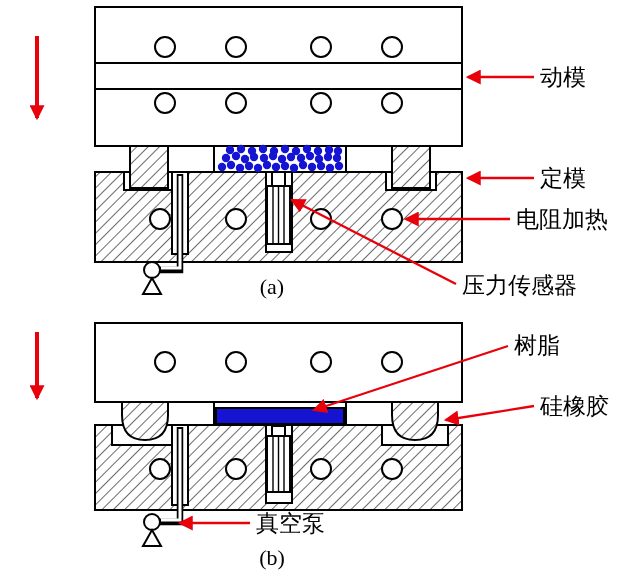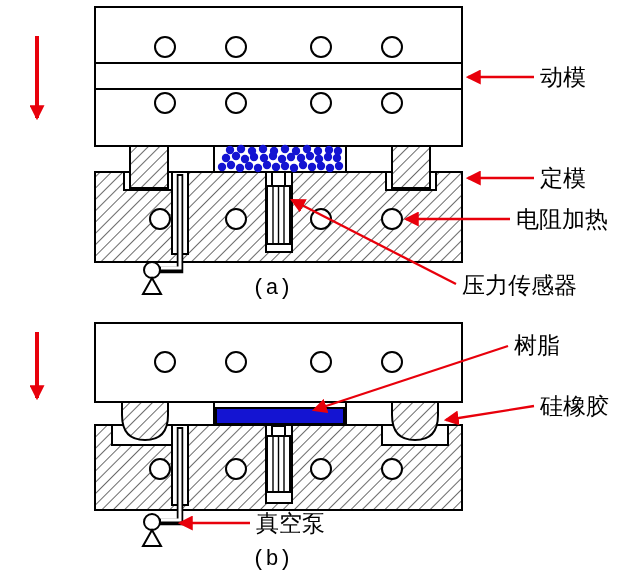--- a/index.html
+++ b/index.html
@@ -1,19 +1,19 @@
 <!DOCTYPE html>
 <html style="--diagram_line: #000000; --annotation_red: #e8000b; --resin_blue: #1414d2; --background: #ffffff;"><head>
 <meta charset="utf-8">
 <style>
   html,body{margin:0;padding:0;background:#fff;}
   .canvas{
     position:relative;width:512px;height:576px;
     background:var(--background,#ffffff);
-    font-family:Liberation Mono, monospace;
+    font-family:Liberation Serif, serif;
   }
   svg{display:block;}
   .outline{fill:#ffffff;stroke:var(--diagram_line,#000);stroke-width:2;}
   .hatched{fill:url(#hatch);stroke:var(--diagram_line,#000);stroke-width:2;}
   .hole{fill:#ffffff;stroke:var(--diagram_line,#000);stroke-width:2;}
   .thinline{stroke:var(--diagram_line,#000);stroke-width:2;fill:none;}
   .stripe{stroke:var(--diagram_line,#000);stroke-width:1.4;fill:none;}
   .pipe-outer{stroke:var(--diagram_line,#000);stroke-width:6.5;fill:none;}
   .pipe-inner{stroke:#ffffff;stroke-width:3;fill:none;}
   .granule{fill:var(--resin_blue,#1414d2);}

